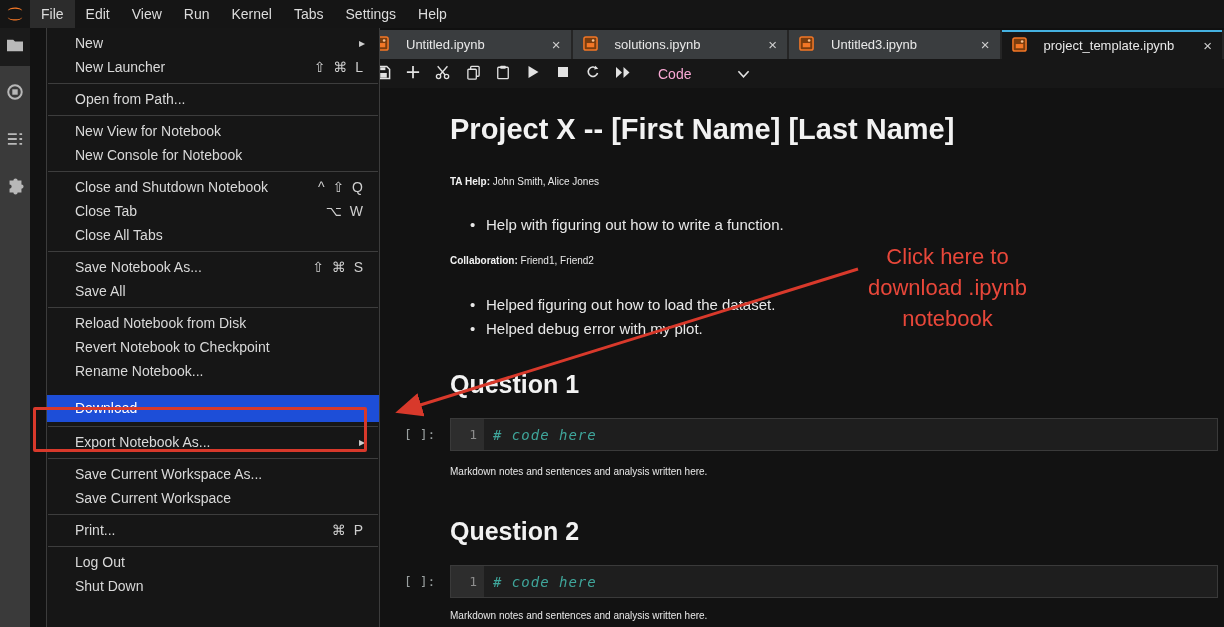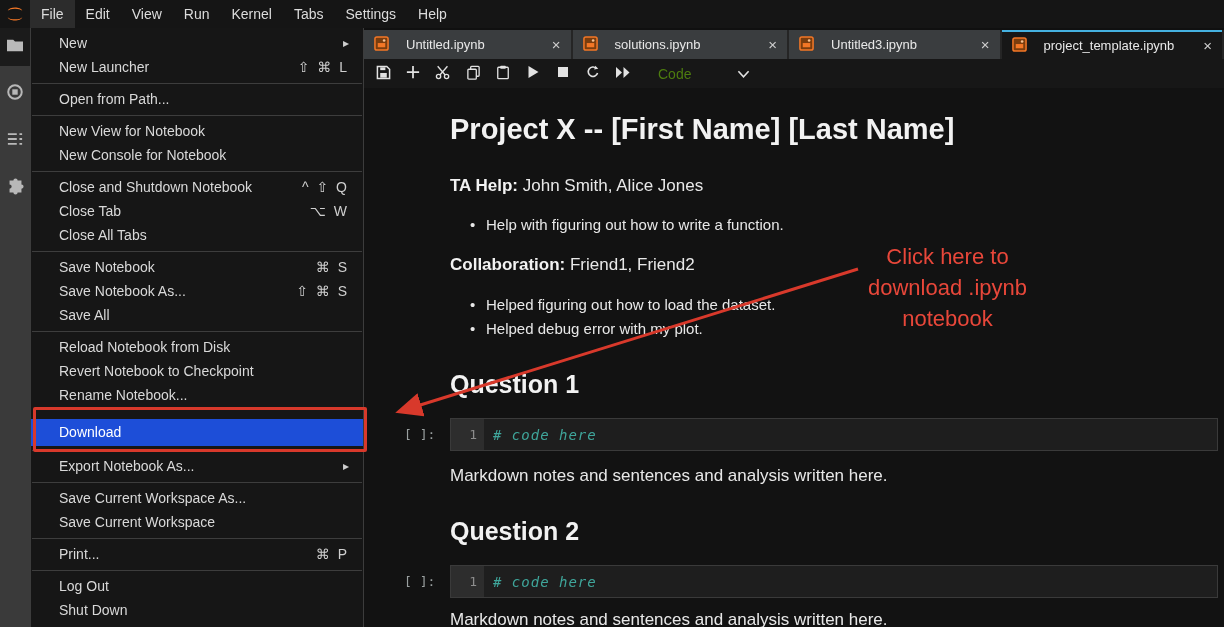--- a/index.html
+++ b/index.html
@@ -12,21 +12,21 @@
             display:flex;align-items:center;justify-content:center;}
   .side-item{position:absolute;left:0;width:30px;height:38px;display:flex;align-items:center;justify-content:center;cursor:pointer;}
   .side-item.active{background:#1b1b1b;}
   .side-item svg{opacity:.85;}
   
   #menubar{position:absolute;left:30px;top:0;width:1194px;height:28px;background:#151515;
            display:flex;align-items:stretch;font-size:14px;color:#dcdcdc;}
   .mb-item{padding:0 11px;display:flex;align-items:center;cursor:pointer;}
   .mb-item.active{background:#2c2c2c;}
   
-  #file-menu{position:absolute;left:30px;top:28px;width:334px;height:599px;background:#161616;
+  #file-menu{position:absolute;left:46px;top:28px;width:334px;height:599px;background:#161616;
              border-left:1px solid #3c3c3c;border-right:1px solid #3c3c3c;box-sizing:border-box;
              padding-top:3px;font-size:14px;color:#d9d9d9;z-index:20;}
   .menu-item{height:24px;line-height:24px;padding:0 14px 0 28px;display:flex;justify-content:space-between;cursor:pointer;white-space:nowrap;}
   .menu-item .shortcut{color:#cfcfcf;letter-spacing:2px;}
   .menu-item .submenu-arrow{color:#cfcfcf;font-size:12px;}
   .menu-item.hl{height:27px;line-height:27px;background:#1d4ed8;color:#fff;}
   .menu-sep{height:8px;display:flex;align-items:center;padding:0 1px;}
   .menu-sep::after{content:'';width:100%;border-top:1px solid #3d3d3d;}
   .menu-ghost{height:12px;}
   
@@ -39,26 +39,26 @@
   .tab .tab-close{color:#cfcfcf;font-size:15px;line-height:15px;padding:0 2px;cursor:pointer;}
   .tab.active{background:#171717;border-top:2px solid #45b1e0;}
   .tab:nth-child(1){width:207px;}
   .tab:nth-child(2){width:215px;}
   .tab:nth-child(3){width:211px;}
   .tab:nth-child(4){width:221px;}
   #toolbar{position:absolute;left:0;top:31px;width:860px;height:29px;background:#171717;
            display:flex;align-items:center;padding-left:4px;box-sizing:border-box;}
   .tb-btn{width:30px;height:26px;display:flex;align-items:center;justify-content:center;
           color:#e2e2e2;font-size:13px;cursor:pointer;}
-  #cell-type{margin-left:20px;display:flex;align-items:center;gap:46px;font-size:14px;color:#4d7c0f;cursor:pointer;}
+  #cell-type{margin-left:20px;display:flex;align-items:center;gap:46px;font-size:14px;color:#f9a8d4;cursor:pointer;}
   
   #content{position:absolute;left:0;top:60px;width:860px;height:539px;background:#121212;}
   .h1{position:absolute;left:86px;font-size:29px;font-weight:700;color:#f2f2f2;}
   .h2{position:absolute;left:86px;font-size:25px;font-weight:700;color:#f2f2f2;}
-  .md{position:absolute;left:86px;font-size:17px;color:#e8e8e8;text-align:right;}
+  .md{position:absolute;left:86px;font-size:10px;color:#e8e8e8;text-align:right;}
   .md b{color:#f2f2f2;}
   .bullet{position:absolute;left:106px;font-size:15px;color:#e8e8e8;}
   .bullet .dot{display:inline-block;width:16px;}
   .cell{position:absolute;left:40px;right:0;height:33px;}
   .cell .prompt{position:absolute;left:0;top:9px;font-family:"DejaVu Sans Mono",monospace;
                 font-size:13px;color:#9aa0a0;}
   .cell .editor{position:absolute;left:46px;right:6px;top:0;height:33px;background:#1e1e1e;
                 border:1px solid #3a3a3a;box-sizing:border-box;display:flex;align-items:stretch;cursor:text;}
   .cell .gutter{width:33px;background:#2d2d2d;color:#8d8d8d;font-family:"DejaVu Sans Mono",monospace;
                 font-size:13px;display:flex;align-items:center;justify-content:flex-end;padding-right:7px;box-sizing:border-box;}
@@ -147,24 +147,20 @@
         <span class="shortcut">^ ⇧ Q</span>
       </div>
       <div class="menu-item">
         <span>Close Tab</span>
         <span class="shortcut">⌥ W</span>
       </div>
       <div class="menu-item">
         <span>Close All Tabs</span>
       </div>
       <div class="menu-sep"></div>
-      <div class="menu-item">
-        <span>Save Notebook</span>
-        <span class="shortcut">⌘ S</span>
-      </div>
       <div class="menu-item">
         <span>Save Notebook As...</span>
         <span class="shortcut">⇧ ⌘ S</span>
       </div>
       <div class="menu-item">
         <span>Save All</span>
       </div>
       <div class="menu-sep"></div>
       <div class="menu-item">
         <span>Reload Notebook from Disk</span>

